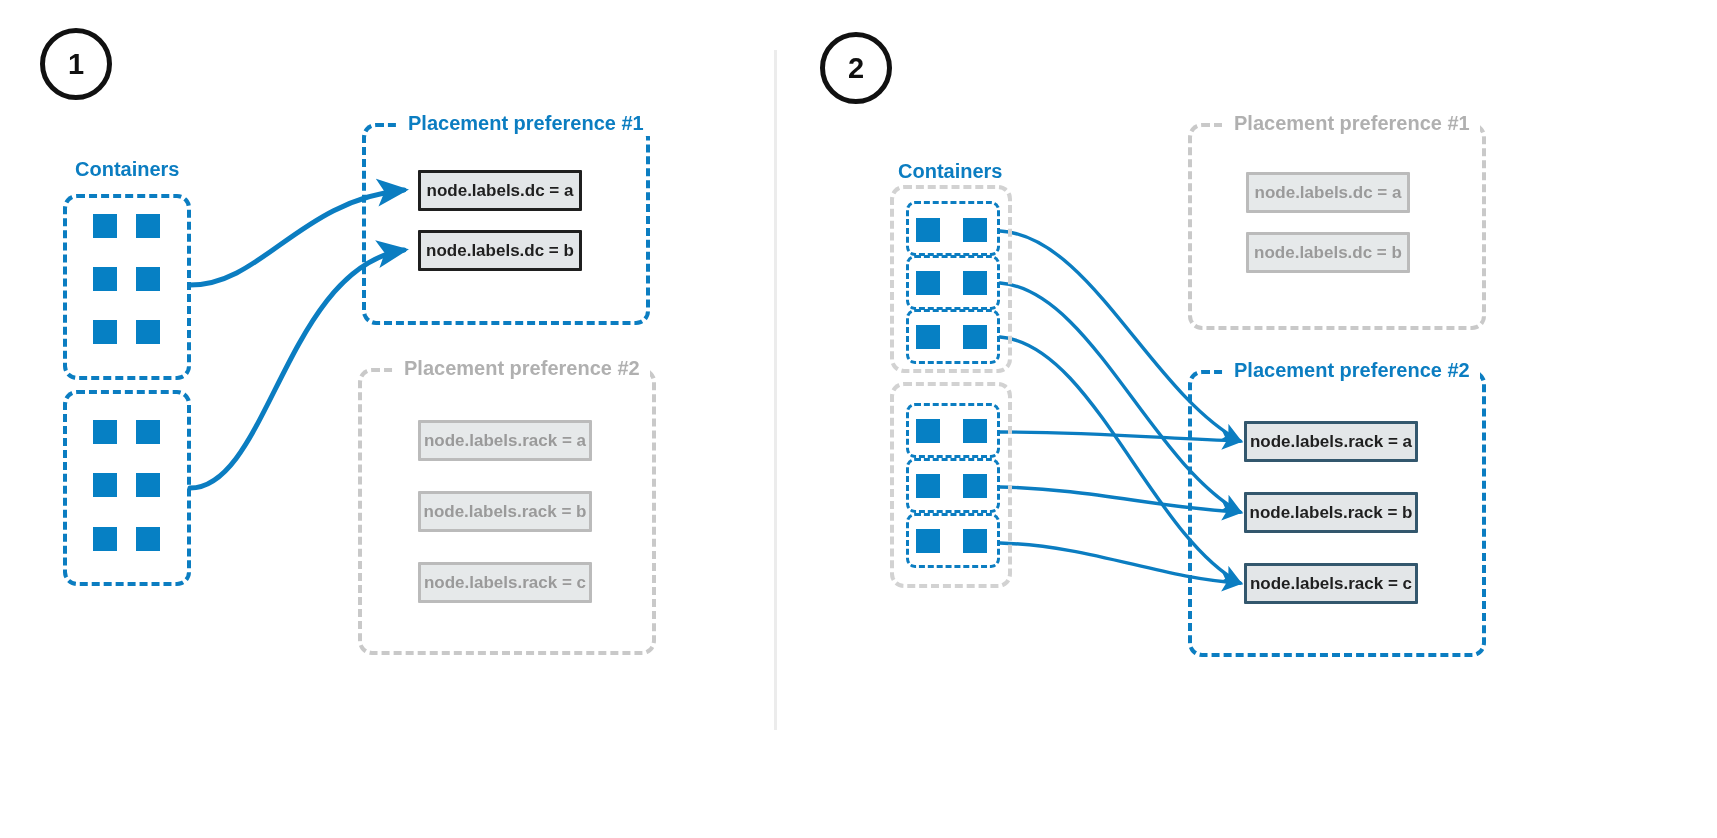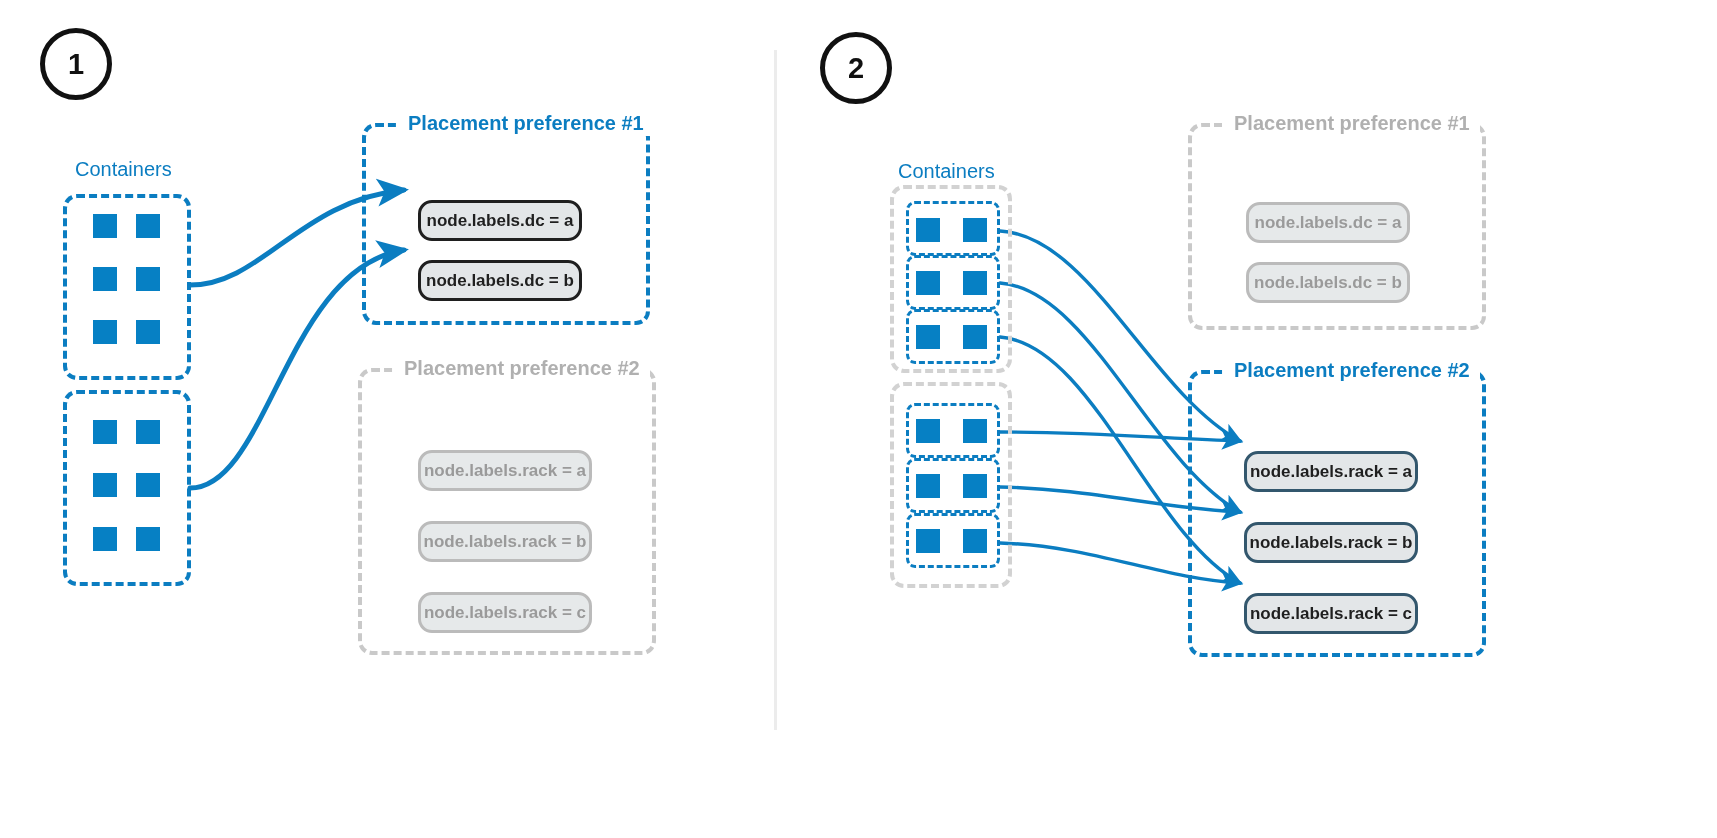--- a/index.html
+++ b/index.html
@@ -50,21 +50,21 @@
     position: absolute;
     width: 3px;
     background: #ececec;
     z-index: 1;
   }
 
   
   .caption {
     position: absolute;
     font-size: 20px;
-    font-weight: 400;
+    font-weight: 700;
     color: #0b7dc1;
     white-space: nowrap;
     z-index: 5;
   }
 
   
   .dbox {
     position: absolute;
     box-sizing: border-box;
     border: 4px dashed #0b7dc1;
@@ -111,27 +111,26 @@
 
   
   .chip {
     position: absolute;
     box-sizing: border-box;
     display: flex;
     align-items: center;
     justify-content: center;
     background: #e3e6e8;
     border: 3px solid #1f1f1f;
-    border-radius: 14px;
+    border-radius: 1px;
     font-size: 17px;
     font-weight: 700;
     color: #1f1f1f;
     white-space: nowrap;
     z-index: 4;
-    margin-top: 30px;
   }
   .chip.slate {
     border-color: #33576d;
   }
   .chip.muted {
     background: #e6e9ea;
     border: 3px solid #bbbbbb;
     color: #9a9a9a;
     font-weight: 600;
   }

